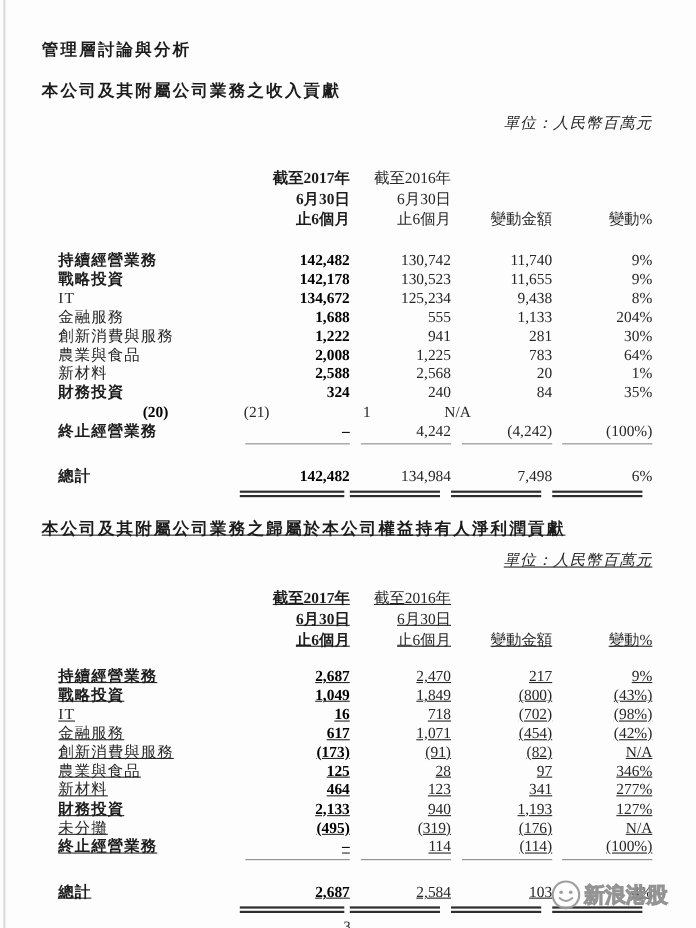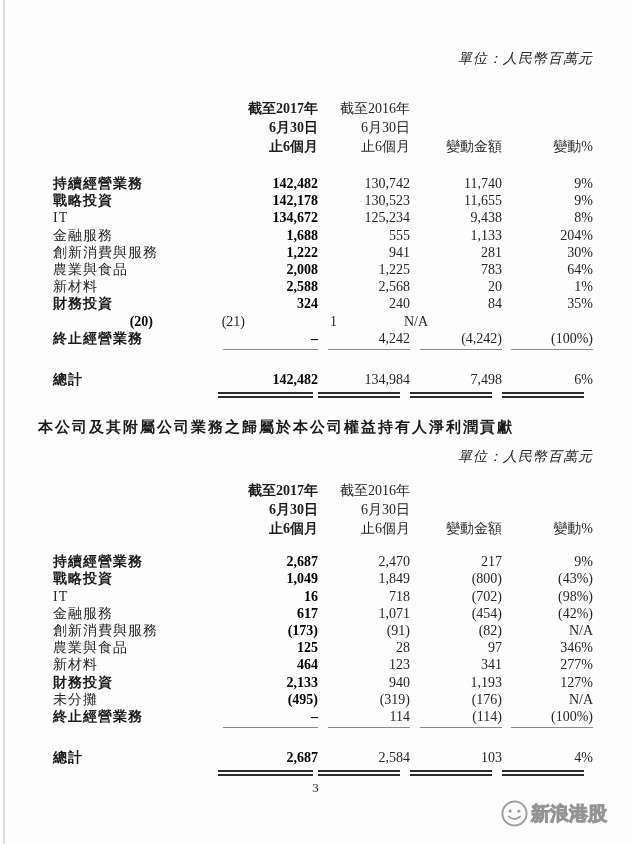--- a/index.html
+++ b/index.html
@@ -33,41 +33,43 @@
   .rule-row .val{text-align:right;}
   .line{display:inline-block;width:82px;height:1px;border-bottom:1px solid #8a8a8a;vertical-align:top;}
   .c1 .line{width:95px;}
   
   .total-row{margin-top:21px;}
   .dbl-row{display:flex;margin-top:4px;height:6px;}
   .dbl-row .sp{flex:1;}
   .dline{display:inline-block;width:82px;height:2px;border-top:2px solid #2e2e2e;border-bottom:2px solid #2e2e2e;vertical-align:top;}
   .c1 .dline{width:95px;}
   
-  .s2{margin-top:16px;}
+  .s2{margin-top:16px;text-decoration:underline;}
   .s2 .thead{margin-top:17px;}
   .s2 .tbody{margin-top:15px;}
   
   .footer{margin-top:5px;text-align:center;font-size:13px;line-height:14px;}
   
   .watermark{position:absolute;left:500px;top:799px;display:flex;align-items:center;gap:2px;opacity:.95;}
   .wm-text{
     font-size:19px;font-weight:bold;letter-spacing:0;
     color:#cfcfcf;-webkit-text-stroke:1px #8f8f8f;white-space:nowrap;
   }
 </style>
 </head>
 <body>
 
 <div class="edge-line"></div>
 
 <div class="page">
 
+  <h1>管理層討論與分析</h1>
 
   <div class="section s1">
+    <h2>本公司及其附屬公司業務之收入貢獻</h2>
     <div class="unit">單位：人民幣百萬元</div>
 
     <div class="thead">
       <div class="h-spacer"></div>
       <div class="h-col c1">
         <div>截至2017年</div>
         <div>6月30日</div>
         <div>止6個月</div>
       </div>
       <div class="h-col c2">

